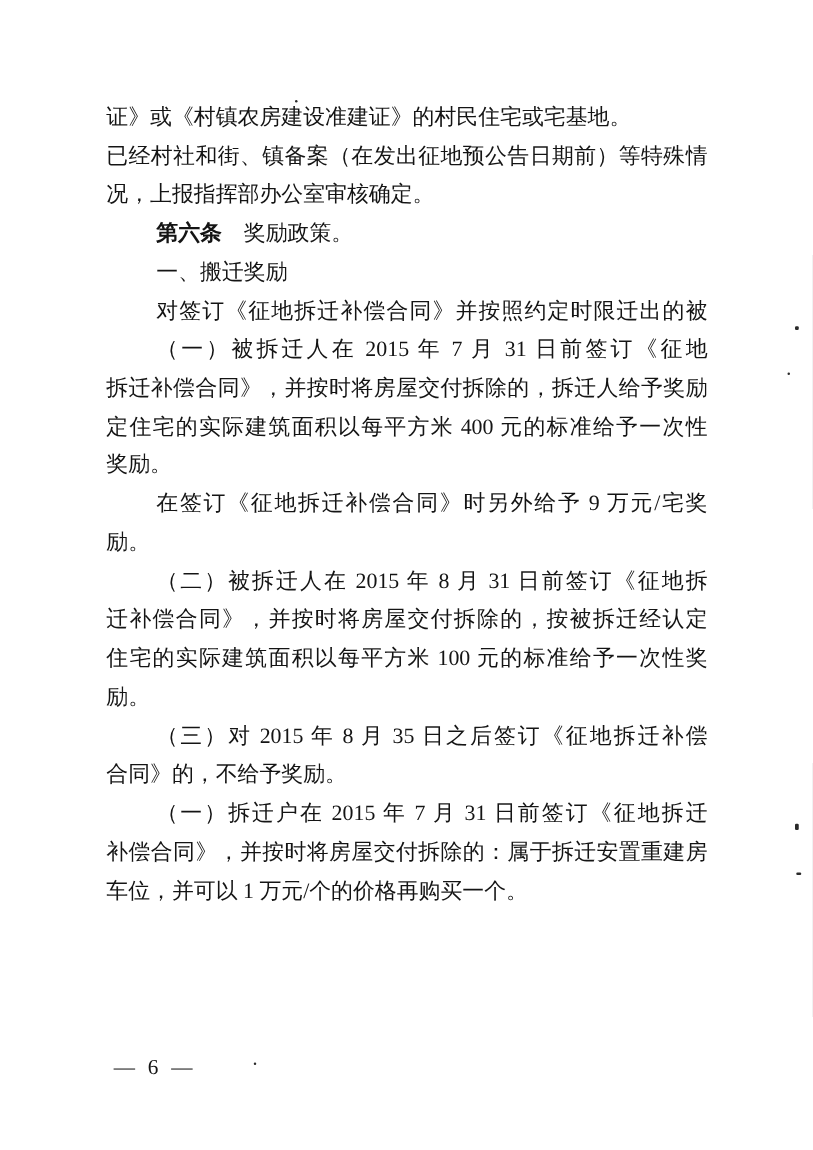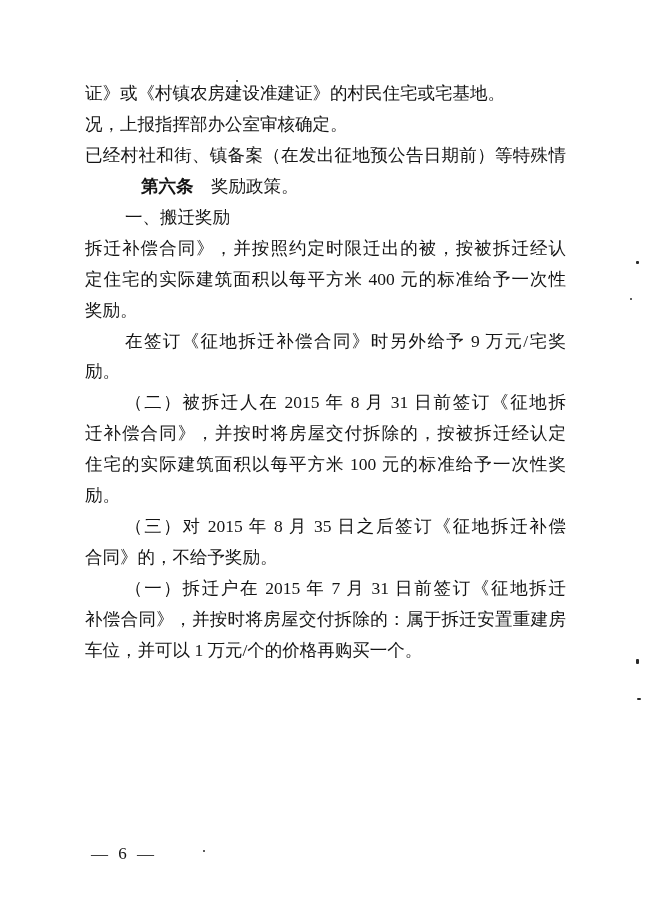--- a/index.html
+++ b/index.html
@@ -36,21 +36,20 @@
   .line.indent {
     text-indent: 40px;
   }
   .line.just {
     text-align: justify;
     text-align-last: justify;
     text-justify: inter-character;
   }
   .bold-prefix {
     font-weight: bold;
-    margin-left: 16px;
   }
   .footer {
     position: absolute;
     left: 91px;
     top: 844px;
     font-size: 17px;
     letter-spacing: 3px;
     color: #141414;
   }
   .speck {
@@ -58,25 +57,27 @@
     background: #2a2a2a;
     border-radius: 1px;
   }
 </style>
 </head>
 <body>
 
 <div class="page">
   <div class="body-text">
       <div class="line">证》或《村镇农房建设准建证》的村民住宅或宅基地。</div>
+      <div class="line just">已经村社和街、镇备案（在发出征地预公告日期前）等特殊情</div>
       <div class="line">况，上报指挥部办公室审核确定。</div>
-      <div class="line just">已经村社和街、镇备案（在发出征地预公告日期前）等特殊情</div>
       <div class="line indent"><span class="bold-prefix">第六条</span>　奖励政策。</div>
       <div class="line indent">一、搬迁奖励</div>
-      <div class="line just">拆迁补偿合同》，并按照约定时限迁出的被，按被拆迁经认</div>
+      <div class="line indent just">对签订《征地拆迁补偿合同》并按照约定时限迁出的被</div>
+      <div class="line indent just">（一）被拆迁人在 2015 年 7 月 31 日前签订《征地</div>
+      <div class="line just">拆迁补偿合同》，并按时将房屋交付拆除的，拆迁人给予奖励</div>
       <div class="line just">定住宅的实际建筑面积以每平方米 400 元的标准给予一次性</div>
       <div class="line">奖励。</div>
       <div class="line indent just">在签订《征地拆迁补偿合同》时另外给予 9 万元/宅奖</div>
       <div class="line">励。</div>
       <div class="line indent just">（二）被拆迁人在 2015 年 8 月 31 日前签订《征地拆</div>
       <div class="line just">迁补偿合同》，并按时将房屋交付拆除的，按被拆迁经认定</div>
       <div class="line just">住宅的实际建筑面积以每平方米 100 元的标准给予一次性奖</div>
       <div class="line">励。</div>
       <div class="line indent just">（三）对 2015 年 8 月 35 日之后签订《征地拆迁补偿</div>
       <div class="line">合同》的，不给予奖励。</div>

